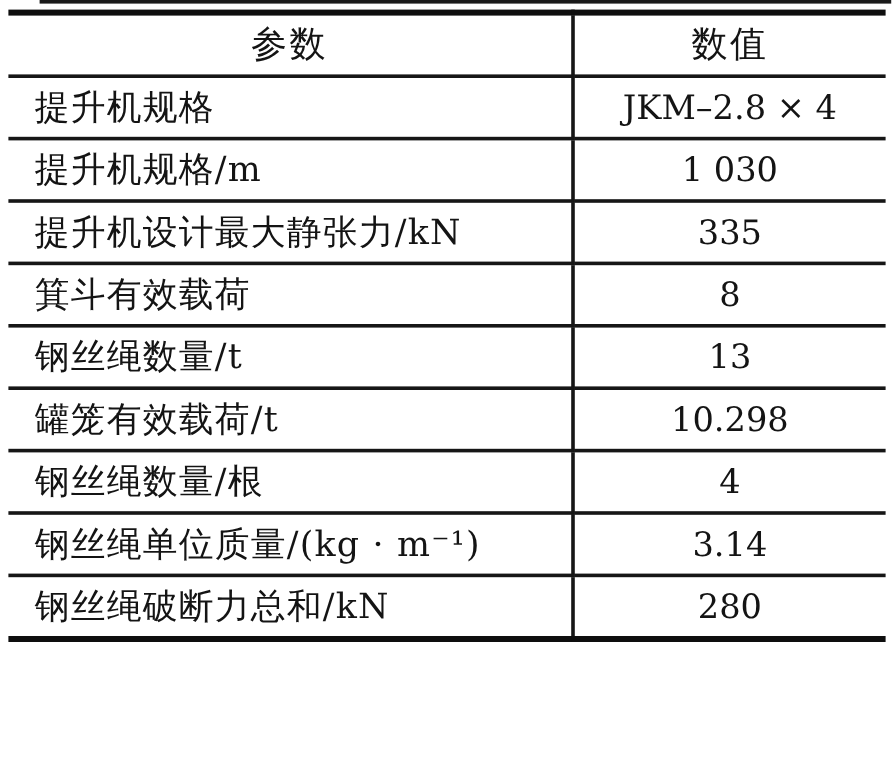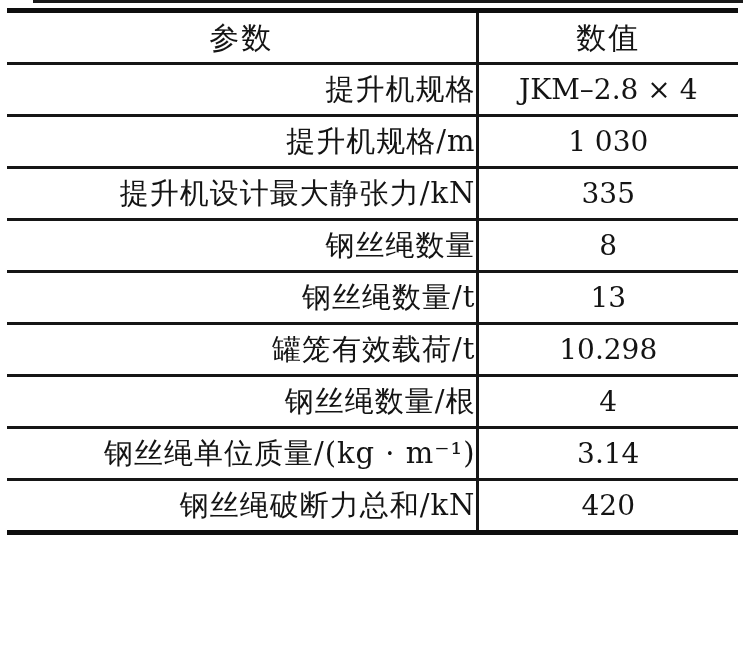--- a/index.html
+++ b/index.html
@@ -50,21 +50,21 @@
   }
   th.param, td.param {
     border-right: 3px solid #161616;
   }
   th.param, th.value {
     text-align: center;
     font-size: 30px;
     letter-spacing: 2px;
   }
   td.param {
-    text-align: right;
+    text-align: left;
     padding-left: 22px;
     letter-spacing: 1px;
   }
   td.value {
     text-align: center;
     font-size: 28px;
   }
 </style>
 </head>
 <body>
@@ -90,38 +90,38 @@
       </tr>
       <tr>
         <td class="param">提升机规格/m</td>
         <td class="value">1 030</td>
       </tr>
       <tr>
         <td class="param">提升机设计最大静张力/kN</td>
         <td class="value">335</td>
       </tr>
       <tr>
-        <td class="param">钢丝绳数量</td>
+        <td class="param">箕斗有效载荷</td>
         <td class="value">8</td>
       </tr>
       <tr>
         <td class="param">钢丝绳数量/t</td>
         <td class="value">13</td>
       </tr>
       <tr>
         <td class="param">罐笼有效载荷/t</td>
         <td class="value">10.298</td>
       </tr>
       <tr>
         <td class="param">钢丝绳数量/根</td>
         <td class="value">4</td>
       </tr>
       <tr>
         <td class="param">钢丝绳单位质量/(kg · m⁻¹)</td>
         <td class="value">3.14</td>
       </tr>
       <tr>
         <td class="param">钢丝绳破断力总和/kN</td>
-        <td class="value">420</td>
+        <td class="value">280</td>
       </tr>
     </tbody>
   </table>
 </div>
 
 </body></html>

